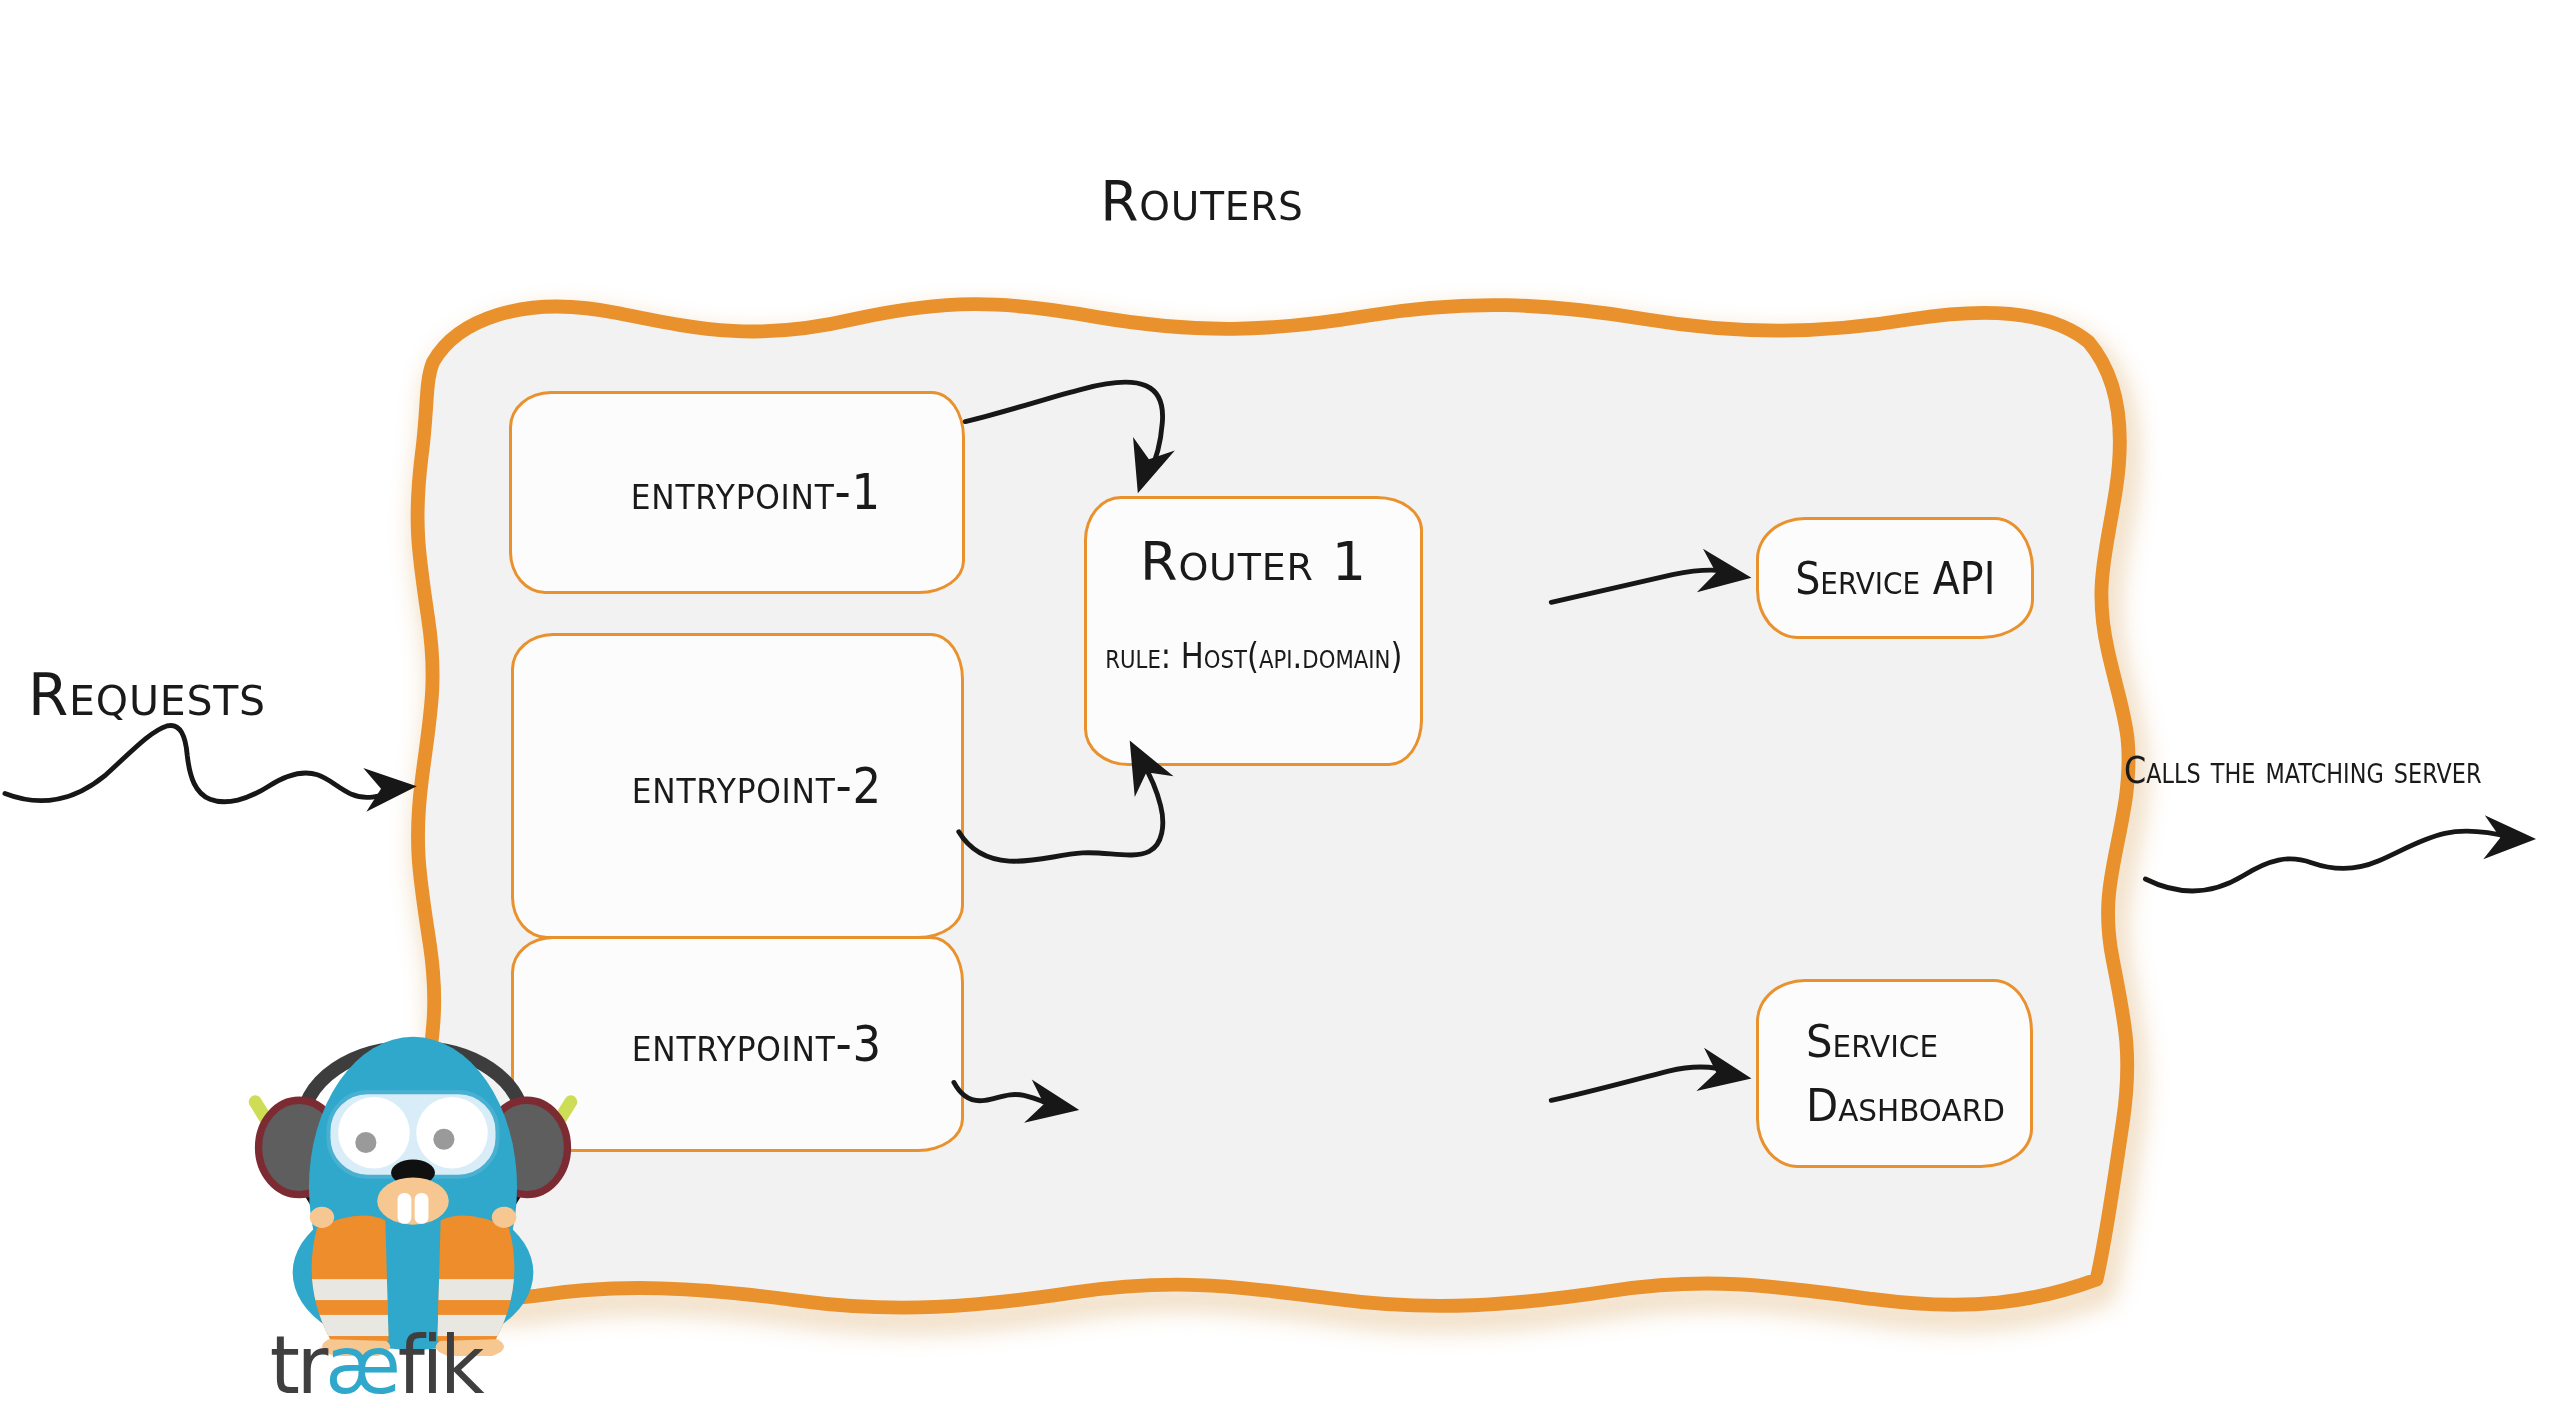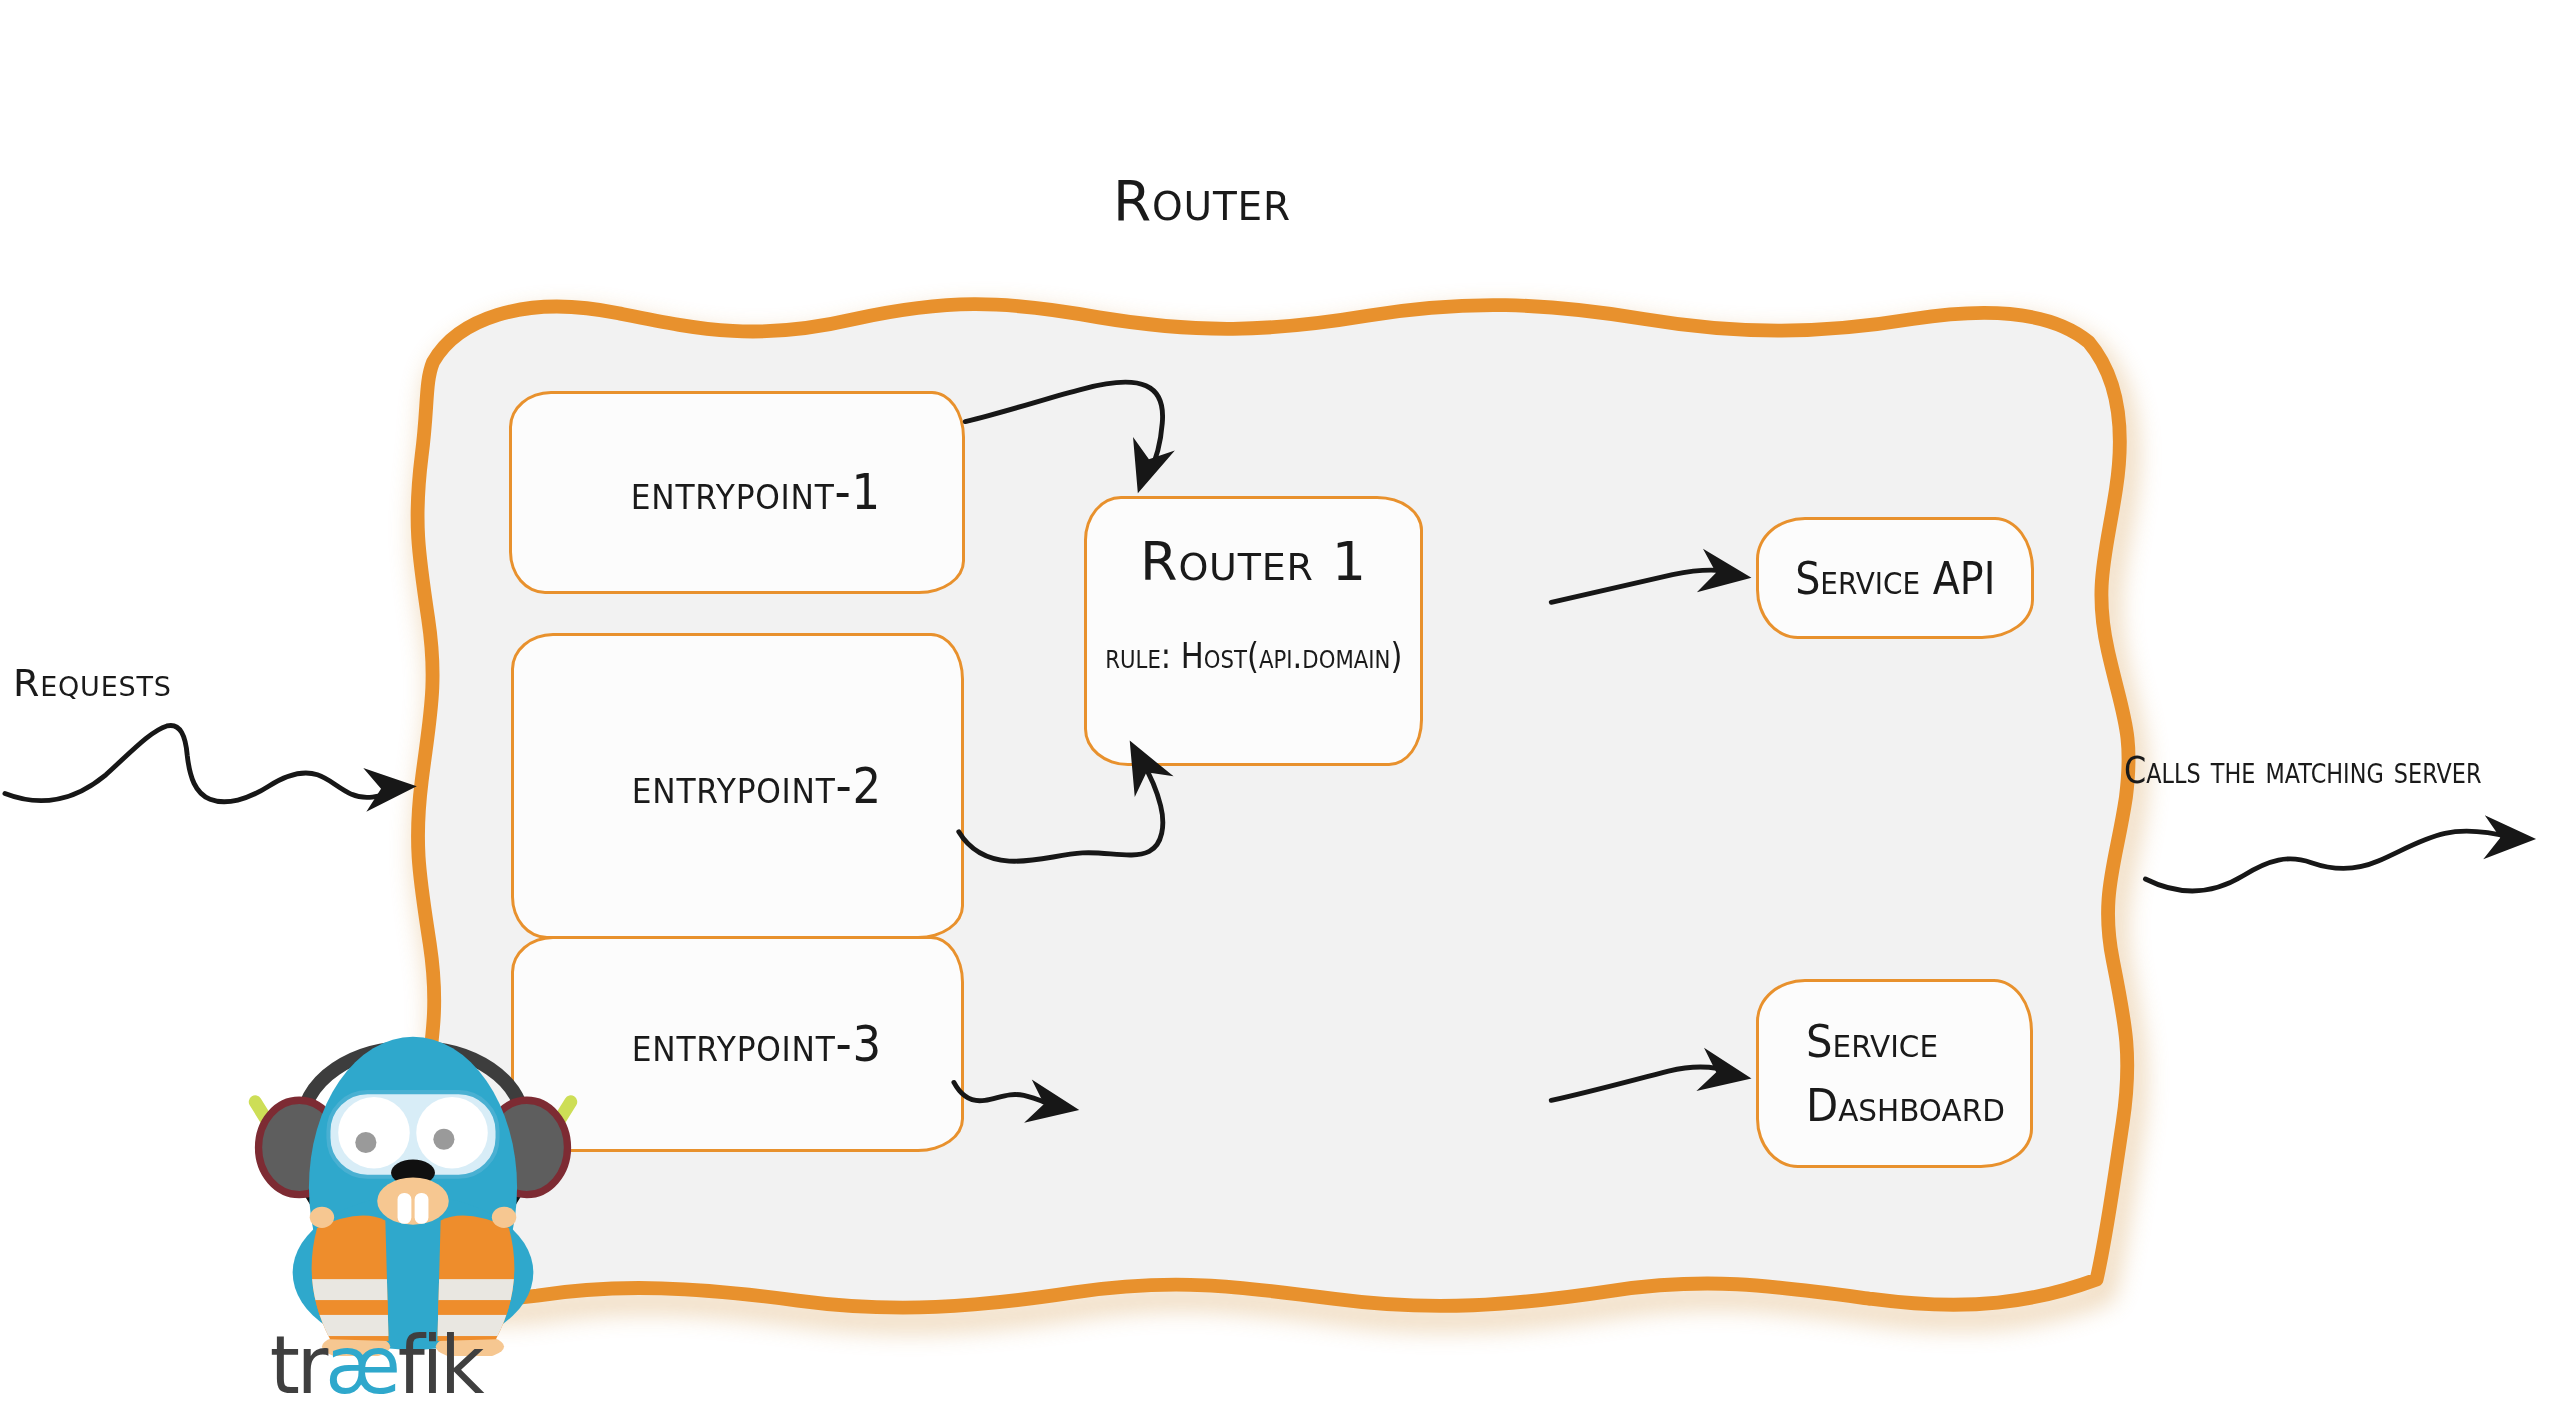--- a/index.html
+++ b/index.html
@@ -7,21 +7,21 @@
     position:relative;width:2576px;height:1408px;overflow:hidden;background:#ffffff;
     font-family:"DejaVu Sans","Liberation Sans",sans-serif;color:#1a1a1a;
   }
   svg{display:block;}
   .layer{position:absolute;left:0;top:0;width:2576px;height:1408px;}
   .page-title{
     position:absolute;left:1023px;top:169px;width:358px;text-align:center;
     font-size:55px;letter-spacing:0.8px;font-variant:small-caps;z-index:6;
   }
   .requests-label{
-    position:absolute;left:13px;top:661px;font-size:38px;letter-spacing:0.8px;
+    position:absolute;left:28px;top:661px;font-size:58px;letter-spacing:0.8px;
     font-variant:small-caps;z-index:6;white-space:nowrap;
   }
   .calls-label{
     position:absolute;left:2124px;top:749px;font-size:37px;letter-spacing:0px;
     font-variant:small-caps;z-index:6;white-space:nowrap;
     transform:scaleX(.86);transform-origin:left center;
   }
   .node{
     position:absolute;background:#fcfcfc;border:3.3px solid #e8912d;z-index:3;
     display:flex;flex-direction:column;align-items:center;justify-content:center;
@@ -106,21 +106,21 @@
       <polygon points="0,0 -64,-27 -44,0 -64,27" transform="translate(512,966) rotate(-4)"></polygon>
       <polygon points="0,0 -64,-27 -44,0 -64,27" transform="translate(1398,606) rotate(108)"></polygon>
       <polygon points="0,0 -64,-27 -44,0 -64,27" transform="translate(1388,910) rotate(-118)"></polygon>
       <polygon points="0,0 -64,-27 -44,0 -64,27" transform="translate(1326,1364) rotate(10)"></polygon>
       <polygon points="0,0 -64,-27 -44,0 -64,27" transform="translate(2152,710) rotate(8)"></polygon>
       <polygon points="0,0 -64,-27 -44,0 -64,27" transform="translate(2152,1325) rotate(10)"></polygon>
       <polygon points="0,0 -64,-27 -44,0 -64,27" transform="translate(3116,1031) rotate(2)"></polygon>
     </g>
   </svg>
 
-  <div class="page-title">Router</div>
+  <div class="page-title">Routers</div>
   <div class="requests-label">Requests</div>
   <div class="calls-label">Calls the matching server</div>
 
   <svg class="mascot" viewBox="0 0 460 450">
     <g>
       <line x1="112" y1="262" x2="36" y2="140" stroke="#cdde56" stroke-width="16" stroke-linecap="round"></line>
       <line x1="348" y1="262" x2="424" y2="140" stroke="#cdde56" stroke-width="16" stroke-linecap="round"></line>
       <line x1="118" y1="272" x2="96" y2="236" stroke="#111111" stroke-width="19" stroke-linecap="round"></line>
       <line x1="342" y1="272" x2="364" y2="236" stroke="#111111" stroke-width="19" stroke-linecap="round"></line>
     </g>

